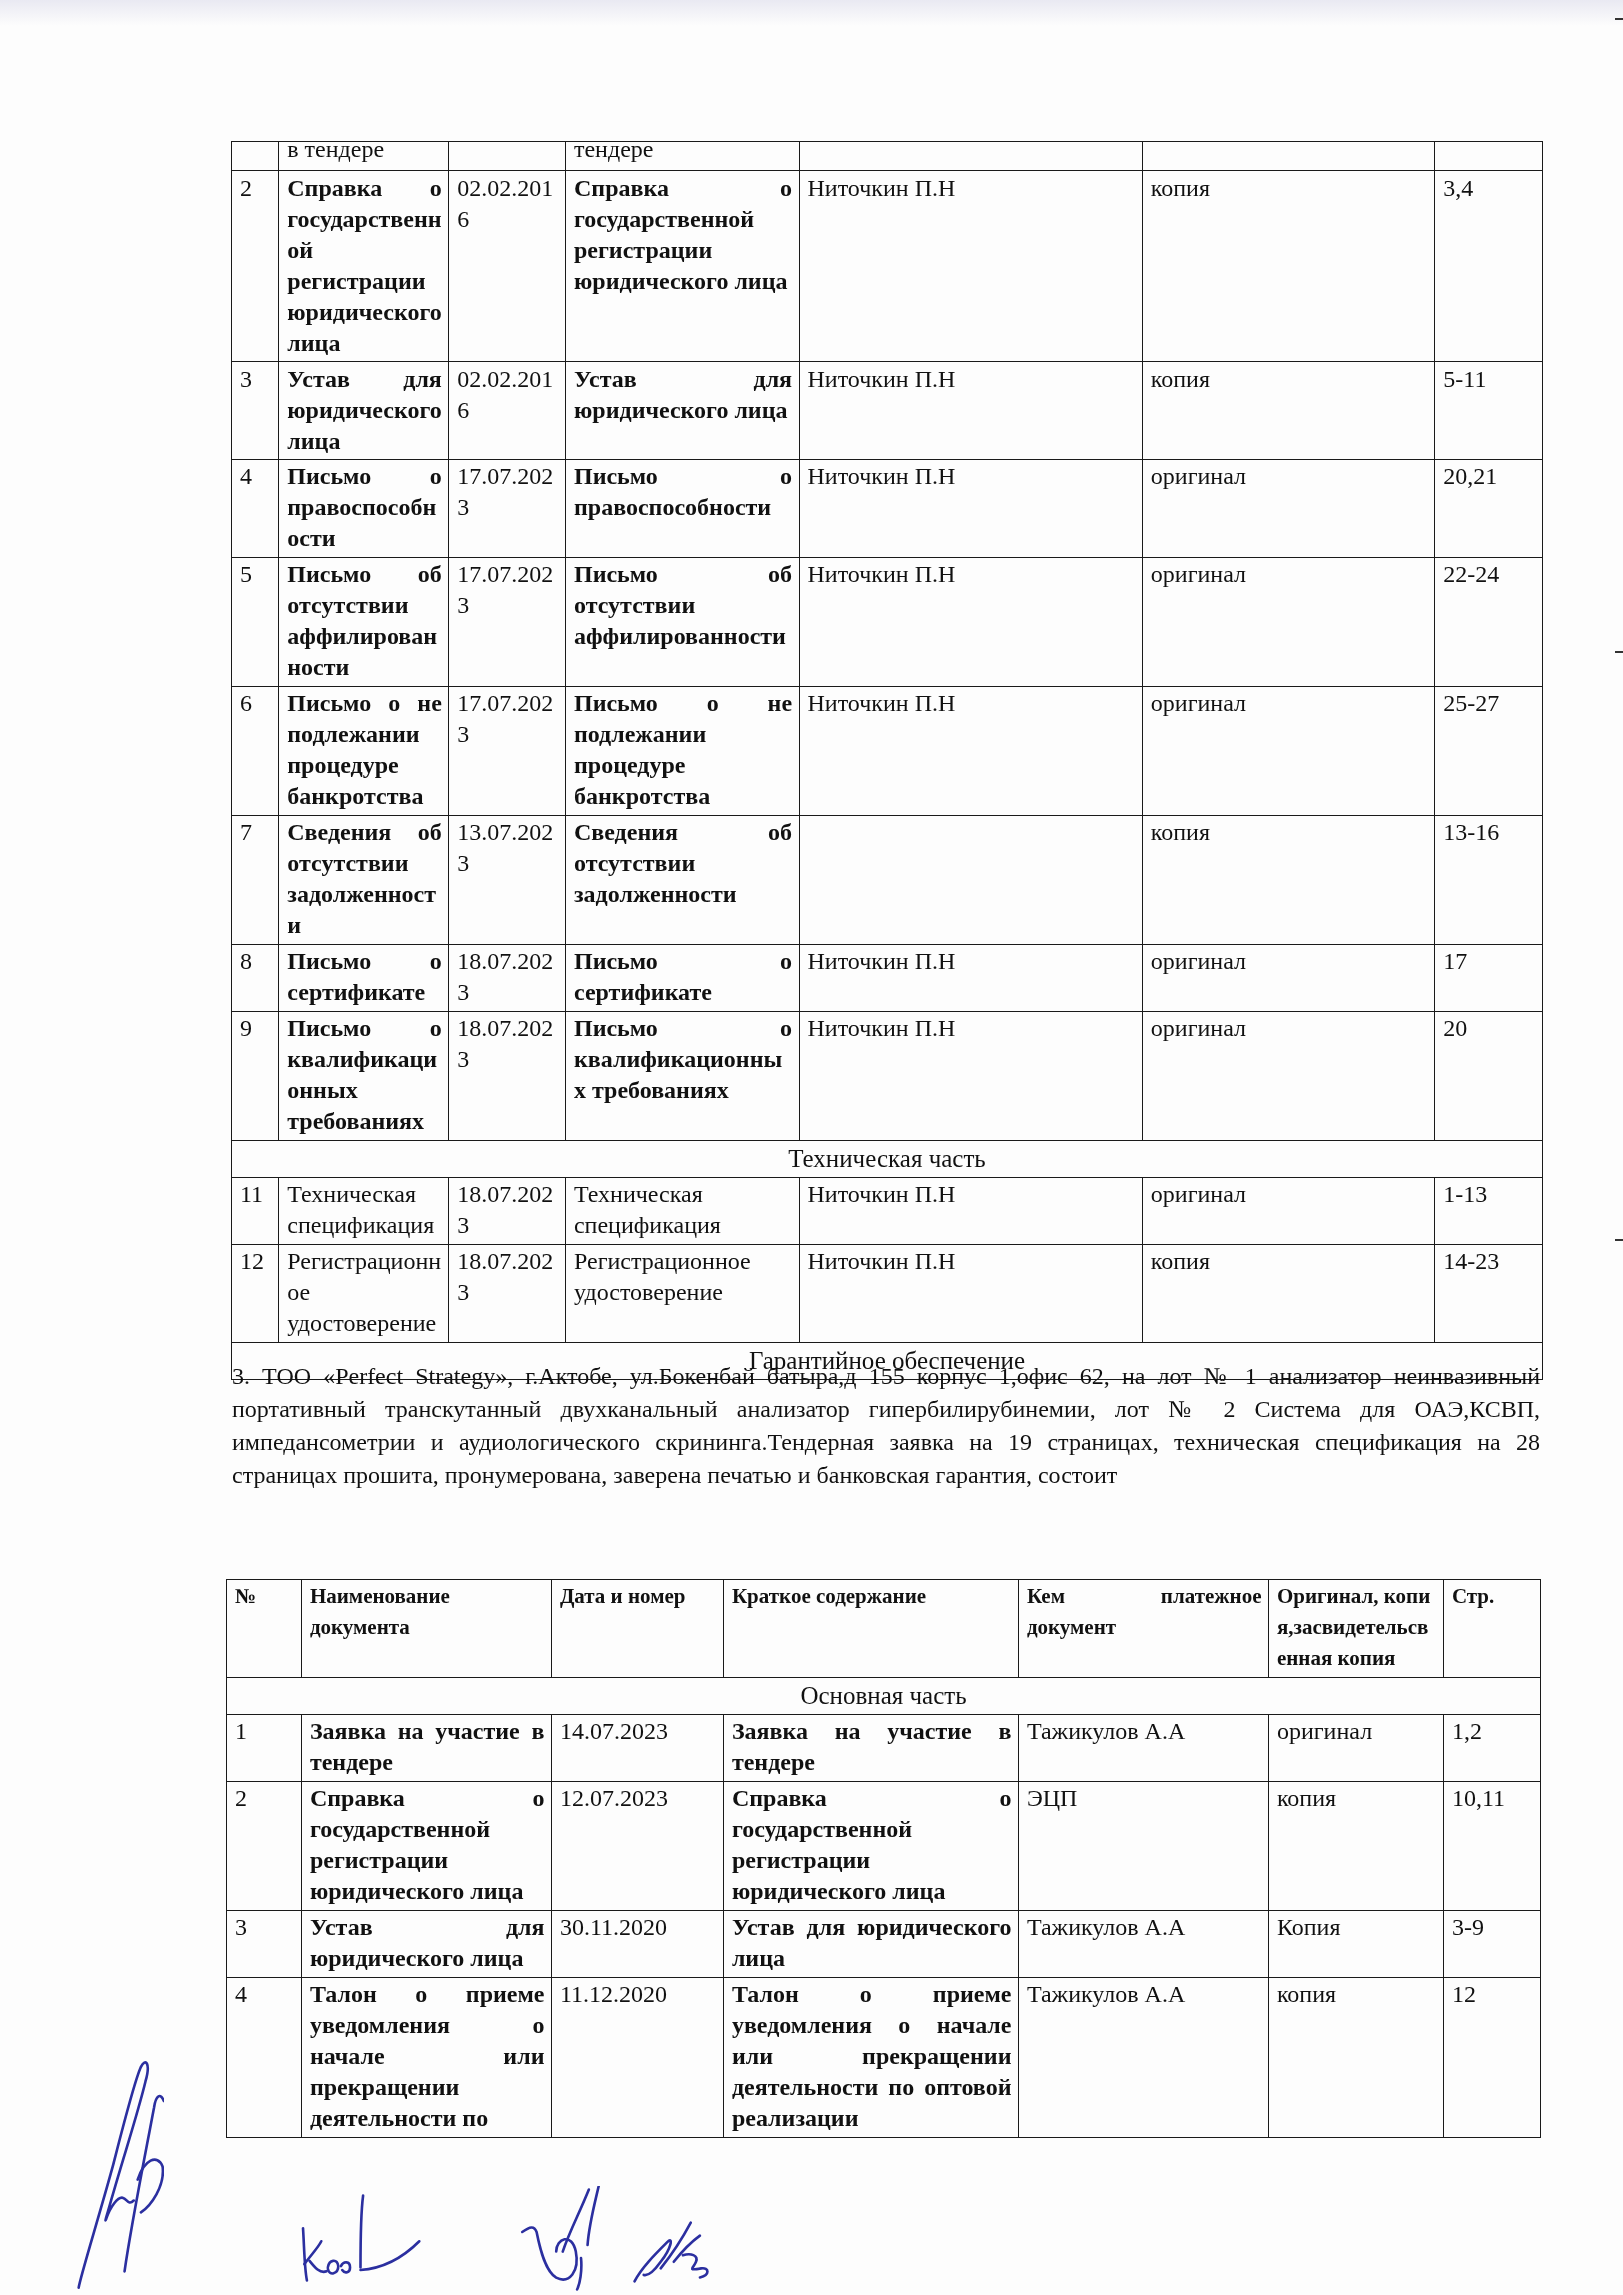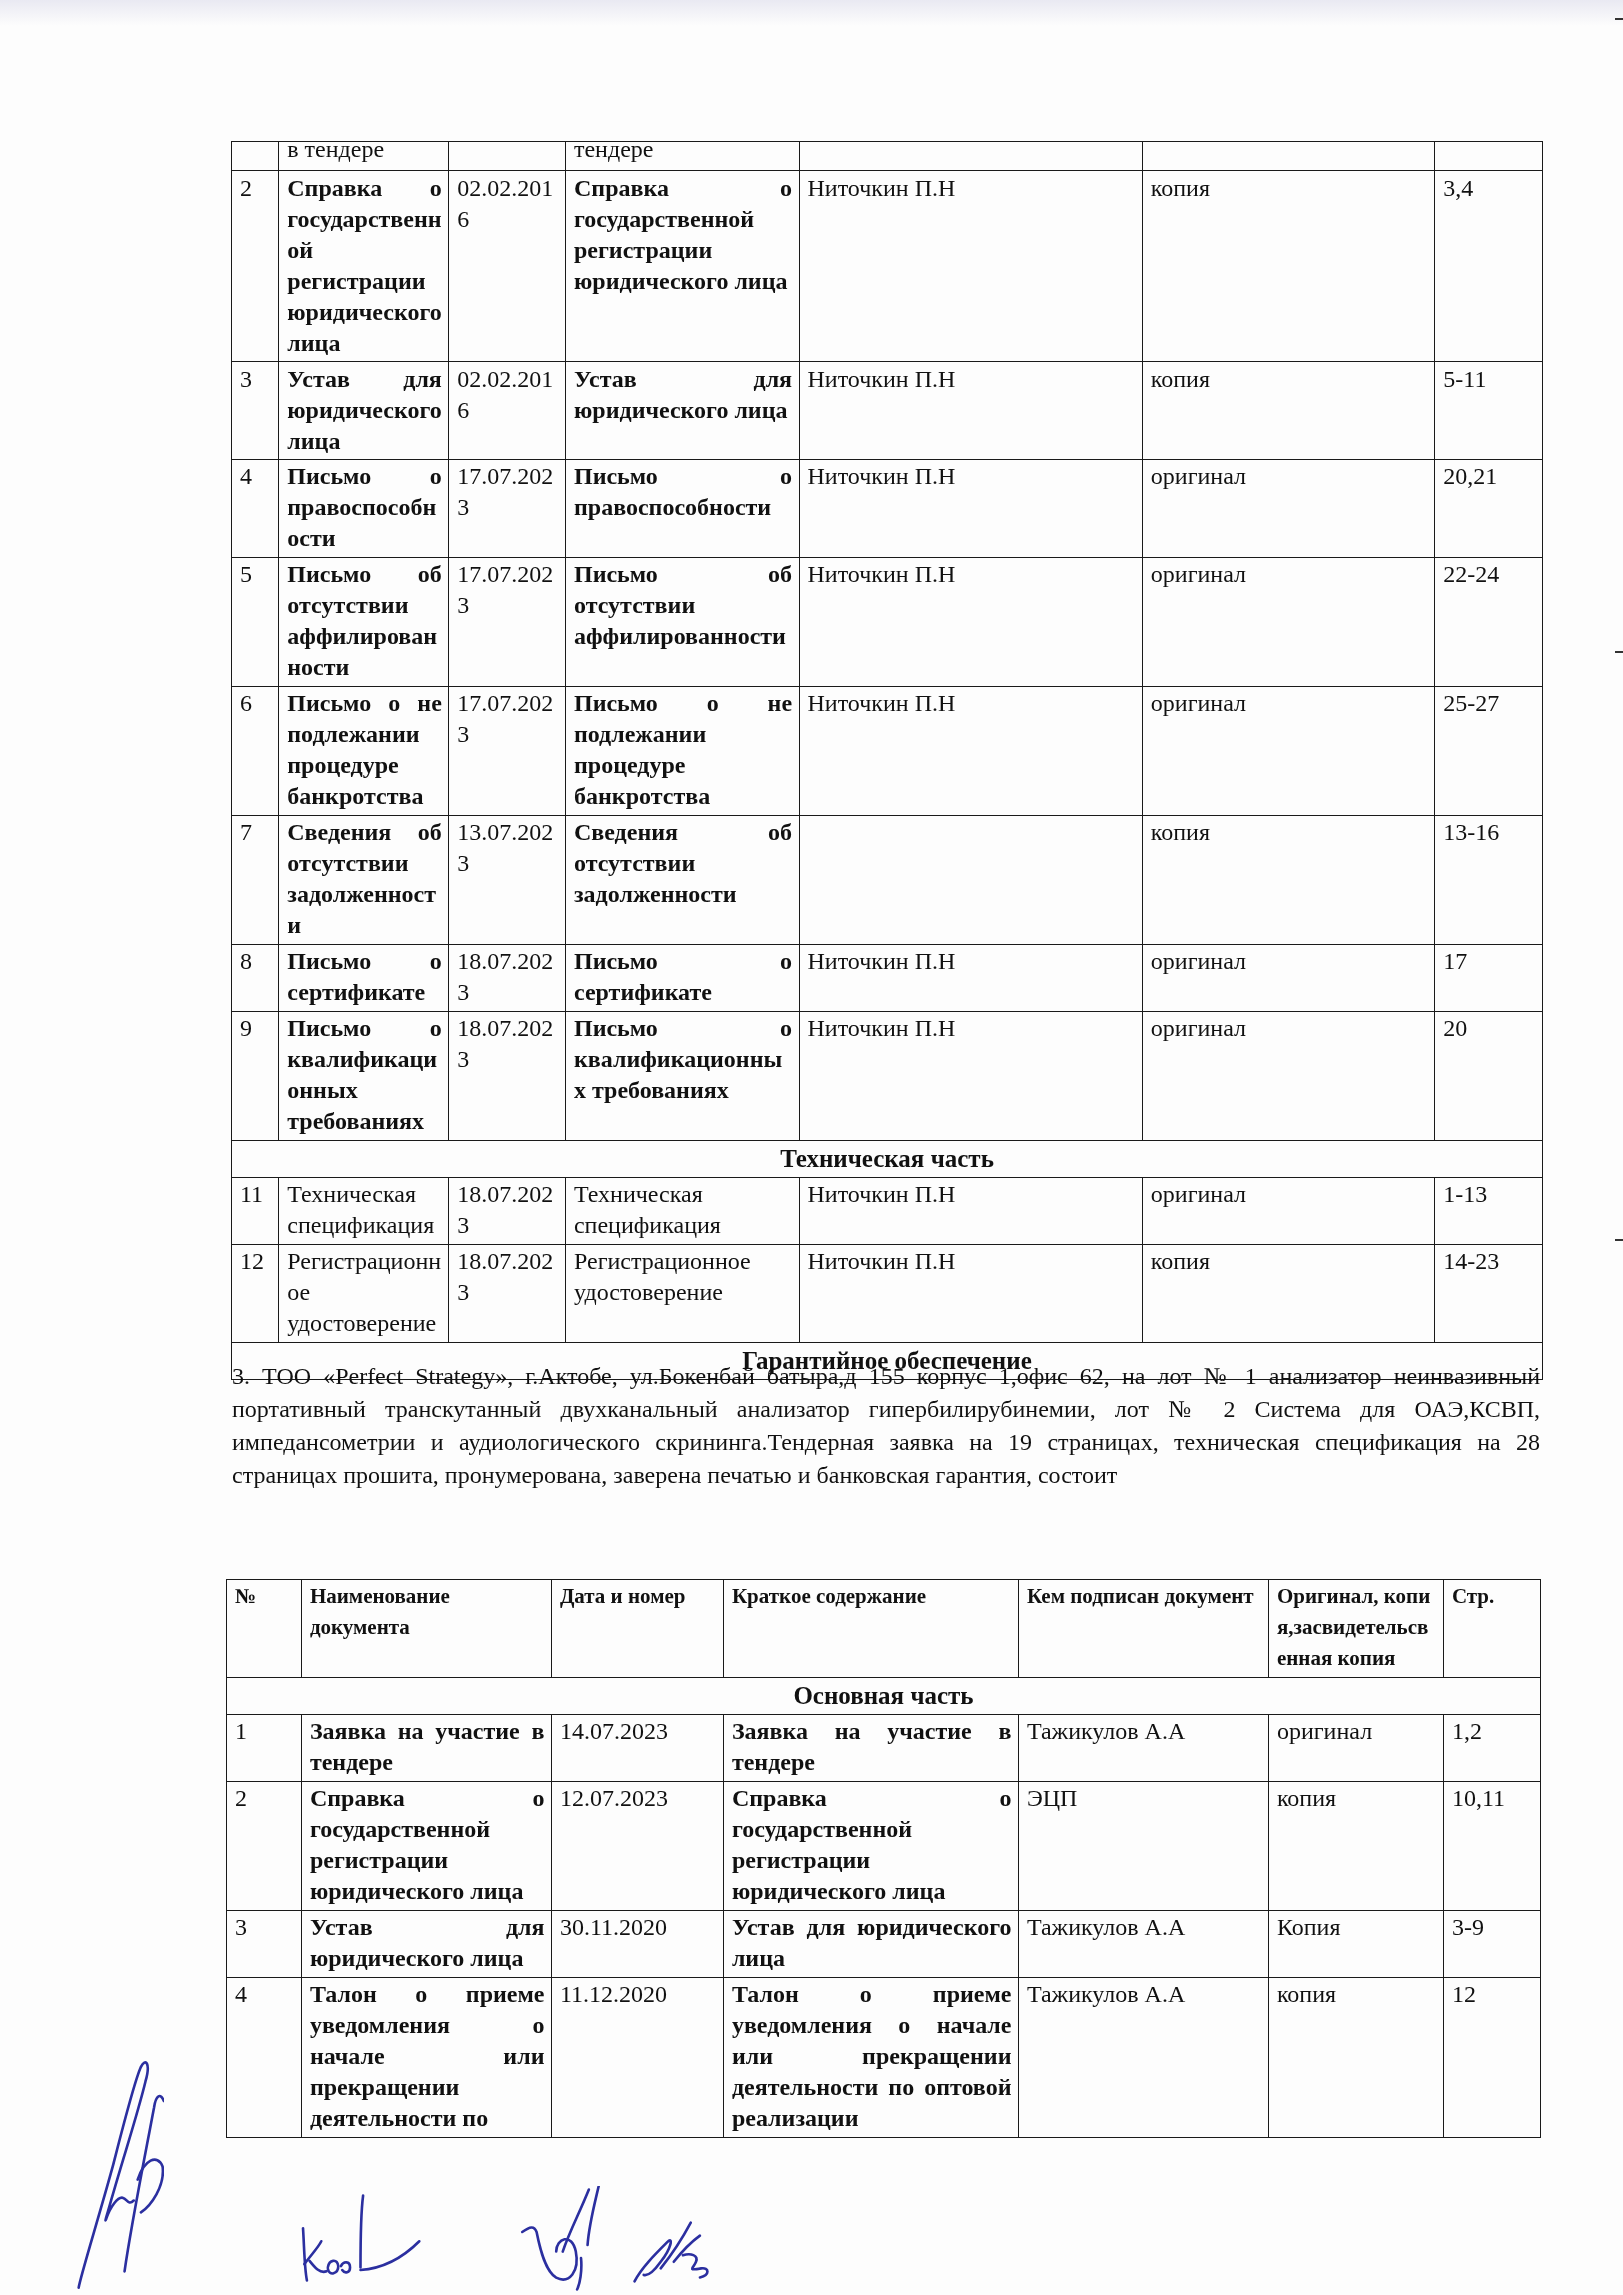--- a/index.html
+++ b/index.html
@@ -21,21 +21,21 @@
     line-height: 31px;
   }
   .doc-table td, .doc-table th {
     border: 1.6px solid #1a1a1a;
     vertical-align: top;
     padding: 1.3px 6.5px 2.6px 7.9px;
     word-wrap: break-word;
   }
   .doc-table th { font-weight: bold; text-align: left; font-size: 21px; line-height: 31px; }
   .doc-table td.just { text-align: justify; text-align-last: left; font-weight: bold; }
-  .doc-table td.section { text-align: center; padding: 2.6px 0; font-size: 25px; font-weight: bold; }
+  .doc-table td.section { text-align: center; padding: 2.6px 0; font-size: 25px; }
   .doc-table td.num { padding-left: 7.9px; }
 
   #table-top { left: 231px; top: 141px; width: 1312px; }
   #table-bottom { left: 226px; top: 1579px; width: 1314px; }
 
   .para {
     position: absolute; left: 232px; top: 1360px; width: 1308px;
     font-size: 24px; line-height: 33px; text-align: justify;
   }
 
@@ -184,21 +184,21 @@
       <col style="width:250px">
       <col style="width:175px">
       <col style="width:97px">
   </colgroup>
   <thead>
     <tr>
       <th>№</th>
       <th>Наименование документа</th>
       <th style="text-align:justify;text-align-last:left">Дата и номер</th>
       <th>Краткое содержание</th>
-      <th style="text-align:justify;text-align-last:left">Кем подписан документ</th>
+      <th style="text-align:justify;text-align-last:left">Кем платежное документ</th>
       <th style="word-break:break-all">Оригинал, копия,засвидетельсвенная копия</th>
       <th>Стр.</th>
     </tr>
   </thead>
   <tbody>
     <tr>
       <td class="section" colspan="7">Основная часть</td>
     </tr>
     <tr>
       <td class="num">1</td>

